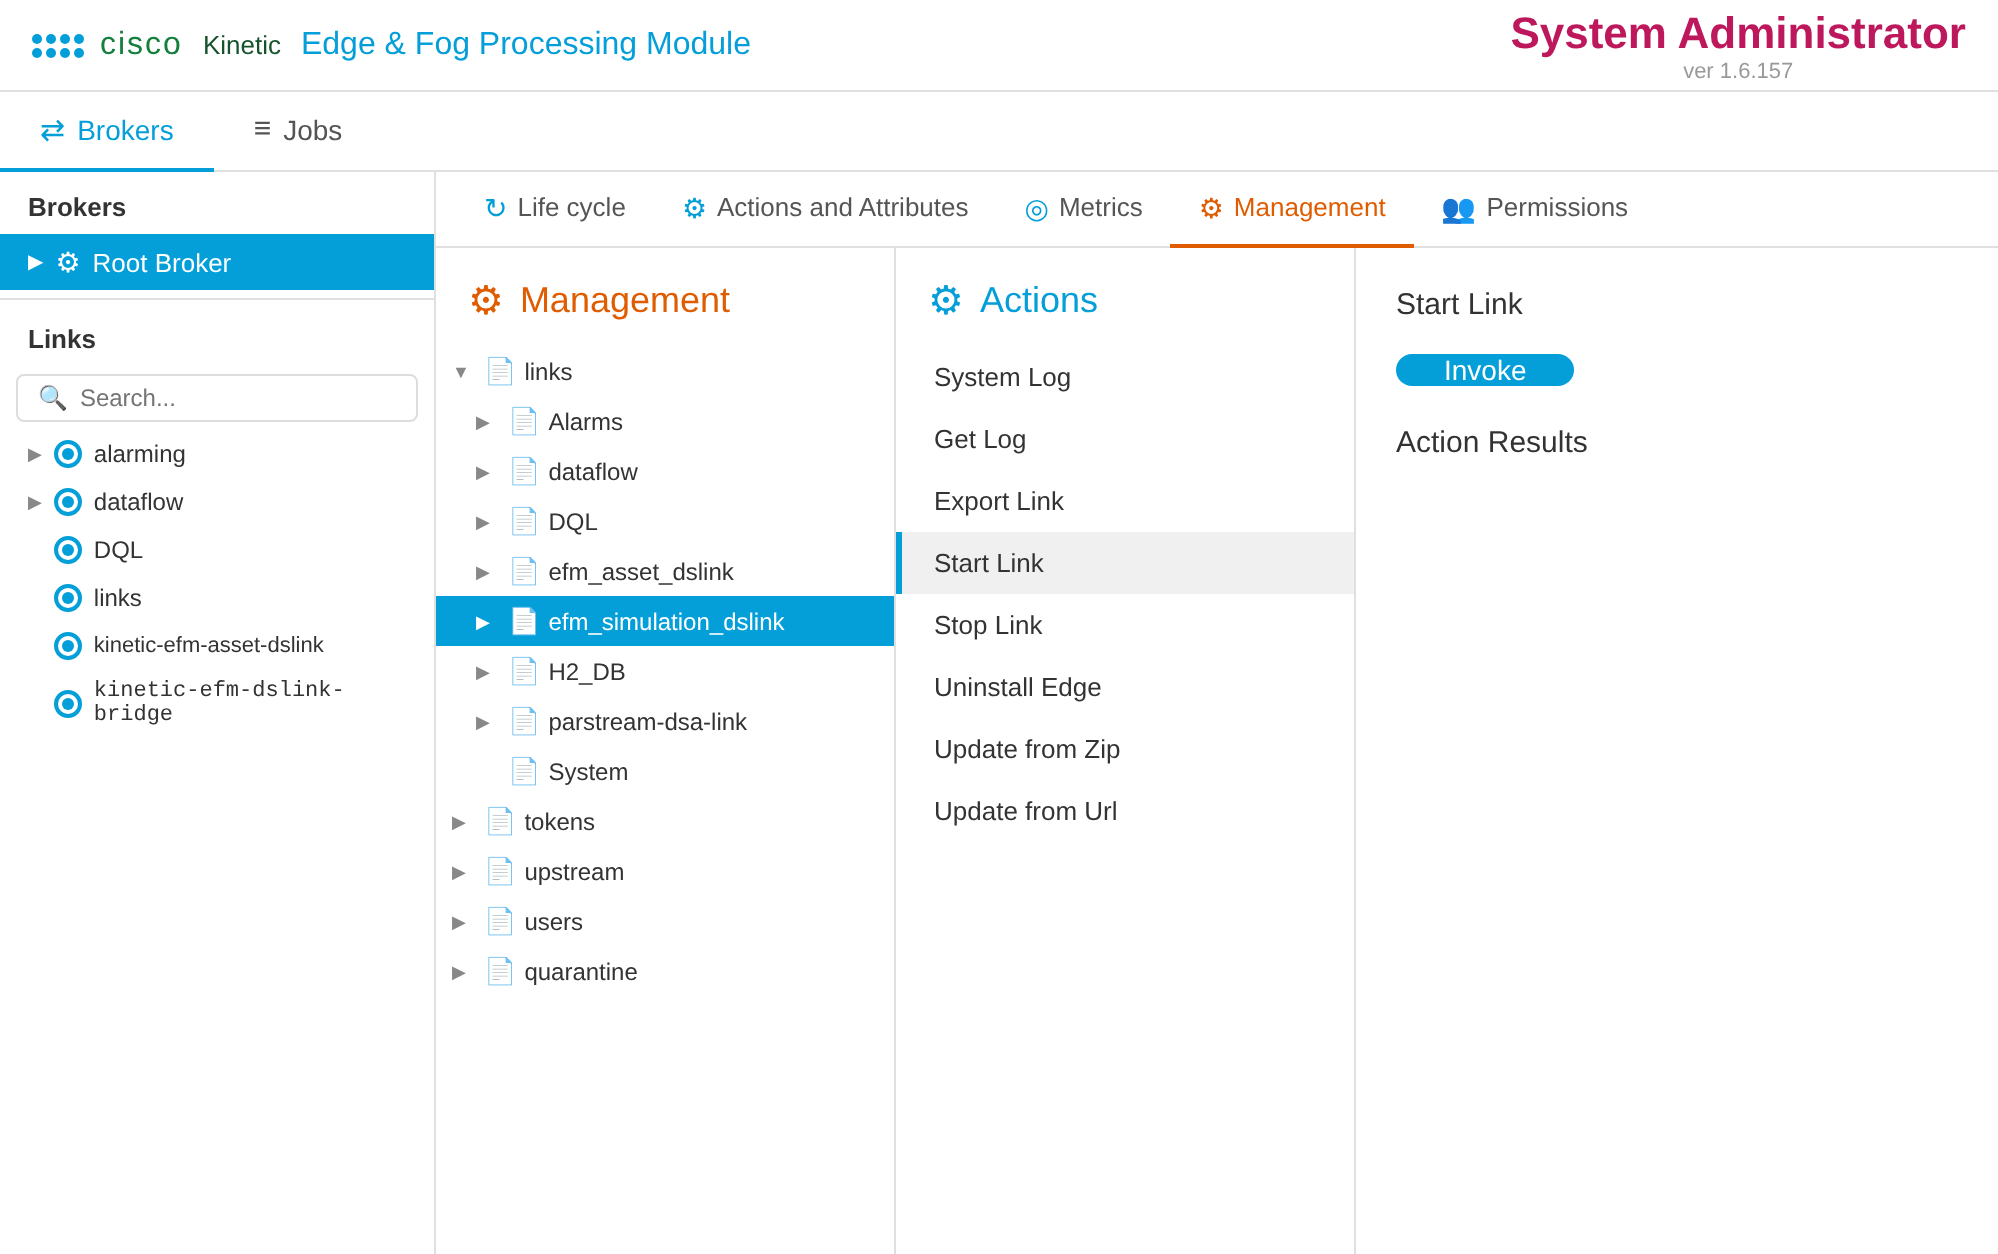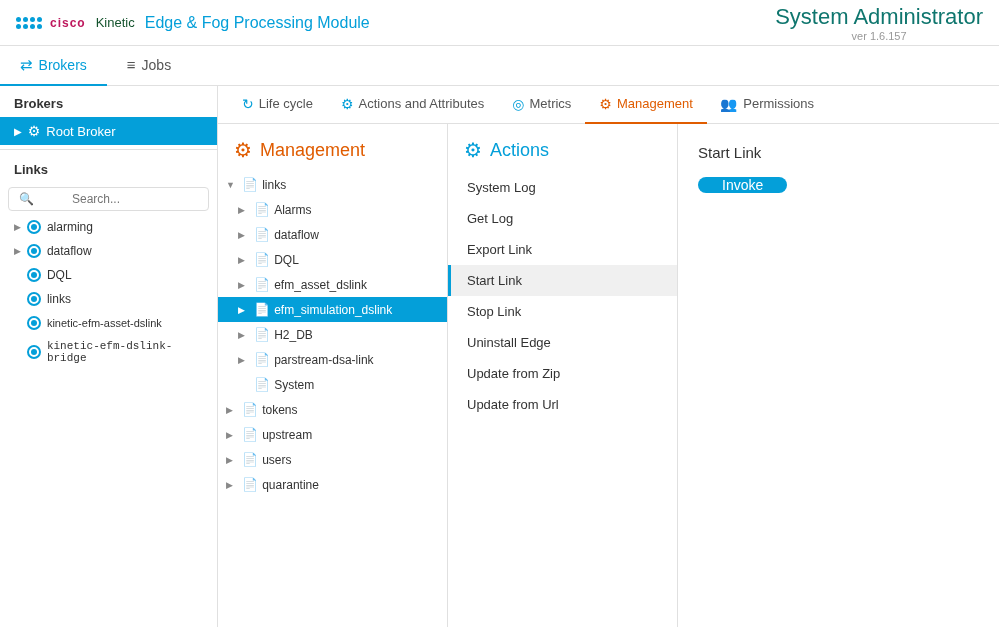--- a/index.html
+++ b/index.html
@@ -6,25 +6,25 @@
     body { font-family: -apple-system, BlinkMacSystemFont, 'Segoe UI', Arial, sans-serif; font-size: 13px; background: #fff; color: #333; width: 999px; height: 627px; overflow: hidden; }
 
     
     .header {
       display: flex; align-items: center; justify-content: space-between;
       padding: 8px 16px; border-bottom: 1px solid #e0e0e0;
       height: 46px;
     }
     .header-left { display: flex; align-items: center; gap: 10px; }
     .cisco-logo { display: flex; align-items: center; gap: 6px; }
-    .cisco-text { font-weight: bold; font-size: 12px; color: #be185d; letter-spacing: 1px; }
+    .cisco-text { font-weight: normal; font-size: 16px; color: #15803d; letter-spacing: 1px; }
     .kinetic-text { color: #14532d; font-size: 13px; font-weight: 500; }
     .app-title { color: #049fd9; font-size: 16px; font-weight: 400; }
     .header-right { text-align: center; }
-    .system-admin { color: #0f766e; font-size: 22px; font-weight: 400; }
+    .system-admin { color: #be185d; font-size: 22px; font-weight: 700; }
     .version { color: #999; font-size: 11px; }
 
     
     .top-tabs {
       display: flex; align-items: center; border-bottom: 1px solid #e0e0e0;
       height: 40px; padding: 0 0;
     }
     .top-tab {
       display: flex; align-items: center; gap: 6px;
       padding: 0 20px; height: 40px; cursor: pointer;
@@ -45,21 +45,21 @@
       padding: 6px 14px; cursor: pointer; color: #333; font-size: 13px;
     }
     .sidebar-item.active { background: #049fd9; color: #fff; }
     .sidebar-item .arrow { font-size: 10px; color: #888; }
     .sidebar-item.active .arrow { color: #fff; }
 
     
     .links-section { flex: 1; overflow-y: auto; border-top: 1px solid #e0e0e0; margin-top: 4px; padding-top: 4px; }
     .links-header { padding: 8px 14px 6px; font-size: 13px; font-weight: 600; color: #333; }
     .search-box { display: flex; align-items: center; gap: 6px; padding: 4px 10px; margin: 4px 8px; border: 1px solid #ddd; border-radius: 4px; }
-    .search-box input { border: none; outline: none; font-size: 12px; color: #999; width: 100%; background: transparent; margin-left: 32px; }
+    .search-box input { border: none; outline: none; font-size: 12px; color: #999; width: 100%; background: transparent; }
     .link-item { display: flex; align-items: center; gap: 6px; padding: 5px 14px; cursor: pointer; font-size: 12px; color: #333; }
     .link-dot { width: 14px; height: 14px; border-radius: 50%; border: 2px solid #049fd9; display: flex; align-items: center; justify-content: center; flex-shrink: 0; }
     .link-dot::after { content: ''; width: 6px; height: 6px; border-radius: 50%; background: #049fd9; }
 
     
     .content-area { flex: 1; display: flex; flex-direction: column; overflow: hidden; }
 
     
     .sub-tabs { display: flex; align-items: center; border-bottom: 1px solid #e0e0e0; height: 38px; padding: 0 10px; background: #fff; }
     .sub-tab {
@@ -319,17 +319,18 @@
           <span>Update from Zip</span>
         </div>
         <div class="action-item">
           <span>Update from Url</span>
         </div>
       </div>
 
       <div class="right-panel">
         <div class="right-section-title">Start Link</div>
         <button class="invoke-btn">Invoke</button>
+        <div class="action-results-title">Action Results</div>
       </div>
 
     </div>
   </div>
 </div>
 
 </body></html>

